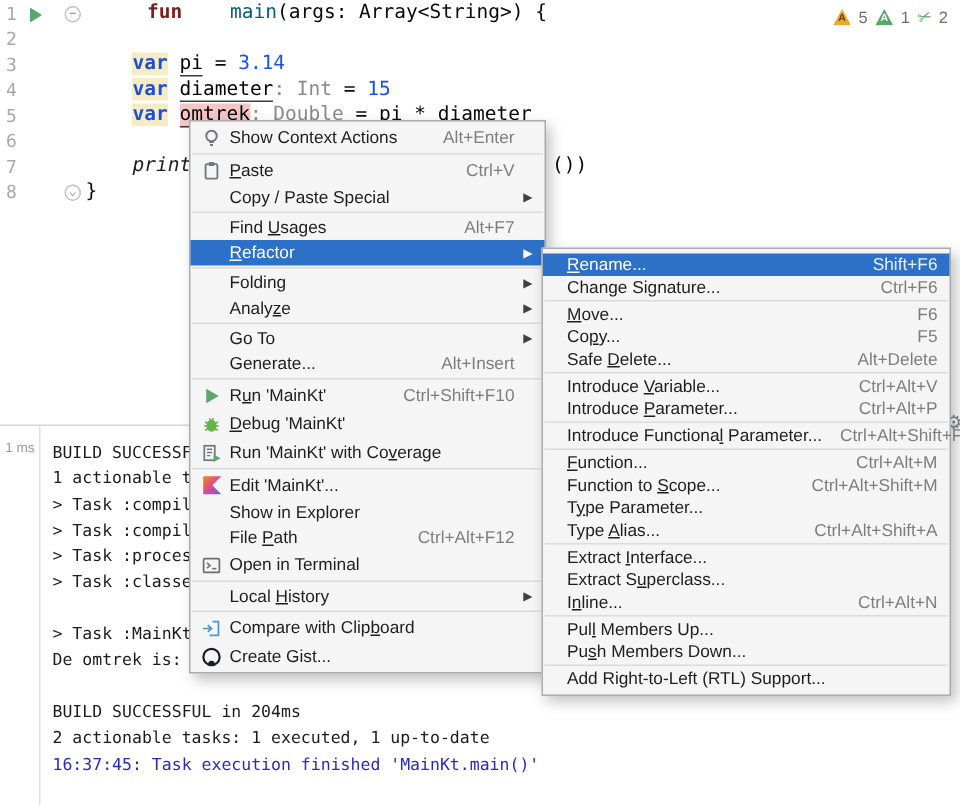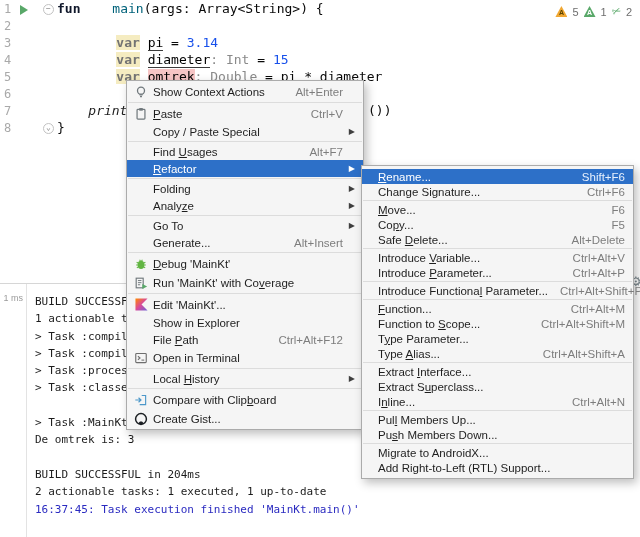--- a/index.html
+++ b/index.html
@@ -12,22 +12,22 @@
   .cl{position:relative;height:17px;white-space:pre;padding-left:57px;
       font:13px "DejaVu Sans Mono",monospace;color:#090909;}
   .ln{position:absolute;left:4px;top:1px;color:#A9A9A9;font:12px "DejaVu Sans Mono",monospace;}
   .runtri{position:absolute;left:20px;top:4px;width:0;height:0;
           border-top:5px solid transparent;border-bottom:5px solid transparent;
           border-left:8px solid #59A869;cursor:pointer;}
   .fold{position:absolute;left:43px;top:3px;width:9px;height:9px;border:1px solid #c2c2c2;
         border-radius:50%;background:#fff;color:#8a8a8a;font-size:8px;line-height:8px;
         text-align:center;}
   .tail{position:absolute;left:368px;top:0;}
-  .c-kw{color:#0f172a;font-weight:bold;}
-  .c-kwh{color:#737373;font-weight:bold;background:#F5ECC1;margin-left:28px;}
+  .c-kw{color:#7f1d1d;font-weight:bold;margin-left:41px;}
+  .c-kwh{color:#1d4ed8;font-weight:bold;background:#F5ECC1;}
   .c-num{color:#1750EB;}
   .c-gray{color:#8A8A8A;}
   .c-vu{color:#000;border-bottom:1px solid #3c3c3c;}
   .c-vc{color:#000;border-bottom:1px solid #3c3c3c;background:#F6C5C5;}
   .c-fn{color:#00627A;margin-left:24px;}
   .c-call{font-style:italic;color:#1d1d1d;}
 
   
   #inspections{position:absolute;top:5px;right:8px;display:flex;align-items:center;gap:5px;
                font:11px "Liberation Sans",sans-serif;color:#6e6e6e;cursor:pointer;}
@@ -185,20 +185,30 @@
       <div class="mi">
         <span class="ic"></span>
         <span class="lbl">Generate...</span>
         <span class="sc">Alt+Insert</span>
         <span class="arr"></span>
       </div>
       <div class="sep"></div>
       <div class="mi hasicon">
         <span class="ic">
           <svg width="14" height="14" viewBox="0 0 16 16">
+            <path d="M4 2.5 L13.5 8 L4 13.5 Z" fill="#59A869"></path>
+          </svg>
+        </span>
+        <span class="lbl">R<u>u</u>n 'MainKt'</span>
+        <span class="sc">Ctrl+Shift+F10</span>
+        <span class="arr"></span>
+      </div>
+      <div class="mi hasicon">
+        <span class="ic">
+          <svg width="14" height="14" viewBox="0 0 16 16">
             <ellipse cx="8" cy="9" rx="3.8" ry="4.6" fill="#62B543"></ellipse>
             <path d="M3 6l2.2 1.2M13 6l-2.2 1.2M2.5 9.2h2.2M13.5 9.2h-2.2M3.2 12.4l2-1.2M12.8 12.4l-2-1.2M6.4 3.2l1 1.6M9.6 3.2l-1 1.6" stroke="#62B543" stroke-width="1.2" fill="none"></path>
           </svg>
         </span>
         <span class="lbl"><u>D</u>ebug 'MainKt'</span>
         <span class="sc"></span>
         <span class="arr"></span>
       </div>
       <div class="mi hasicon">
         <span class="ic">
@@ -355,22 +365,18 @@
       <div class="mi">
         <span class="lbl">Pul<u>l</u> Members Up...</span>
         <span class="sc"></span>
       </div>
       <div class="mi">
         <span class="lbl">Pu<u>s</u>h Members Down...</span>
         <span class="sc"></span>
       </div>
       <div class="sep"></div>
       <div class="mi">
-        <span class="lbl">Migrate to AndroidX...</span>
-        <span class="sc"></span>
-      </div>
-      <div class="mi">
         <span class="lbl">Add Right-to-Left (RTL) Support...</span>
         <span class="sc"></span>
       </div>
     </div>
 
 </div>
 
 </body></html>

